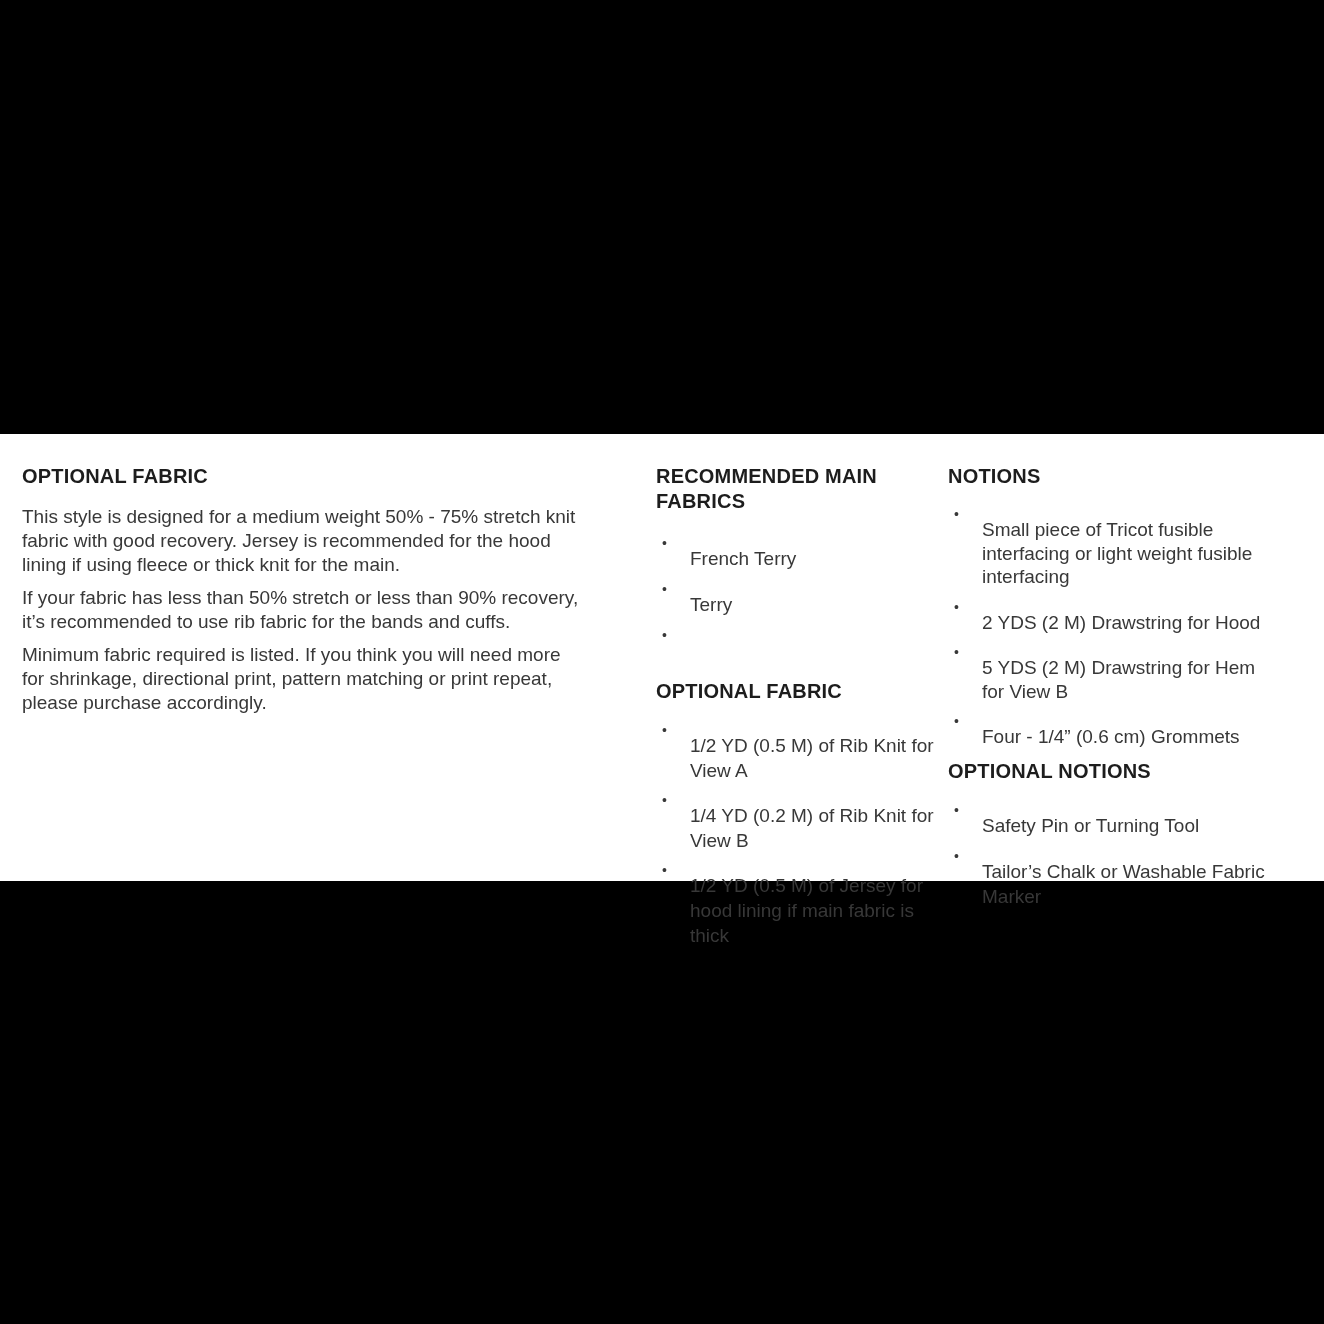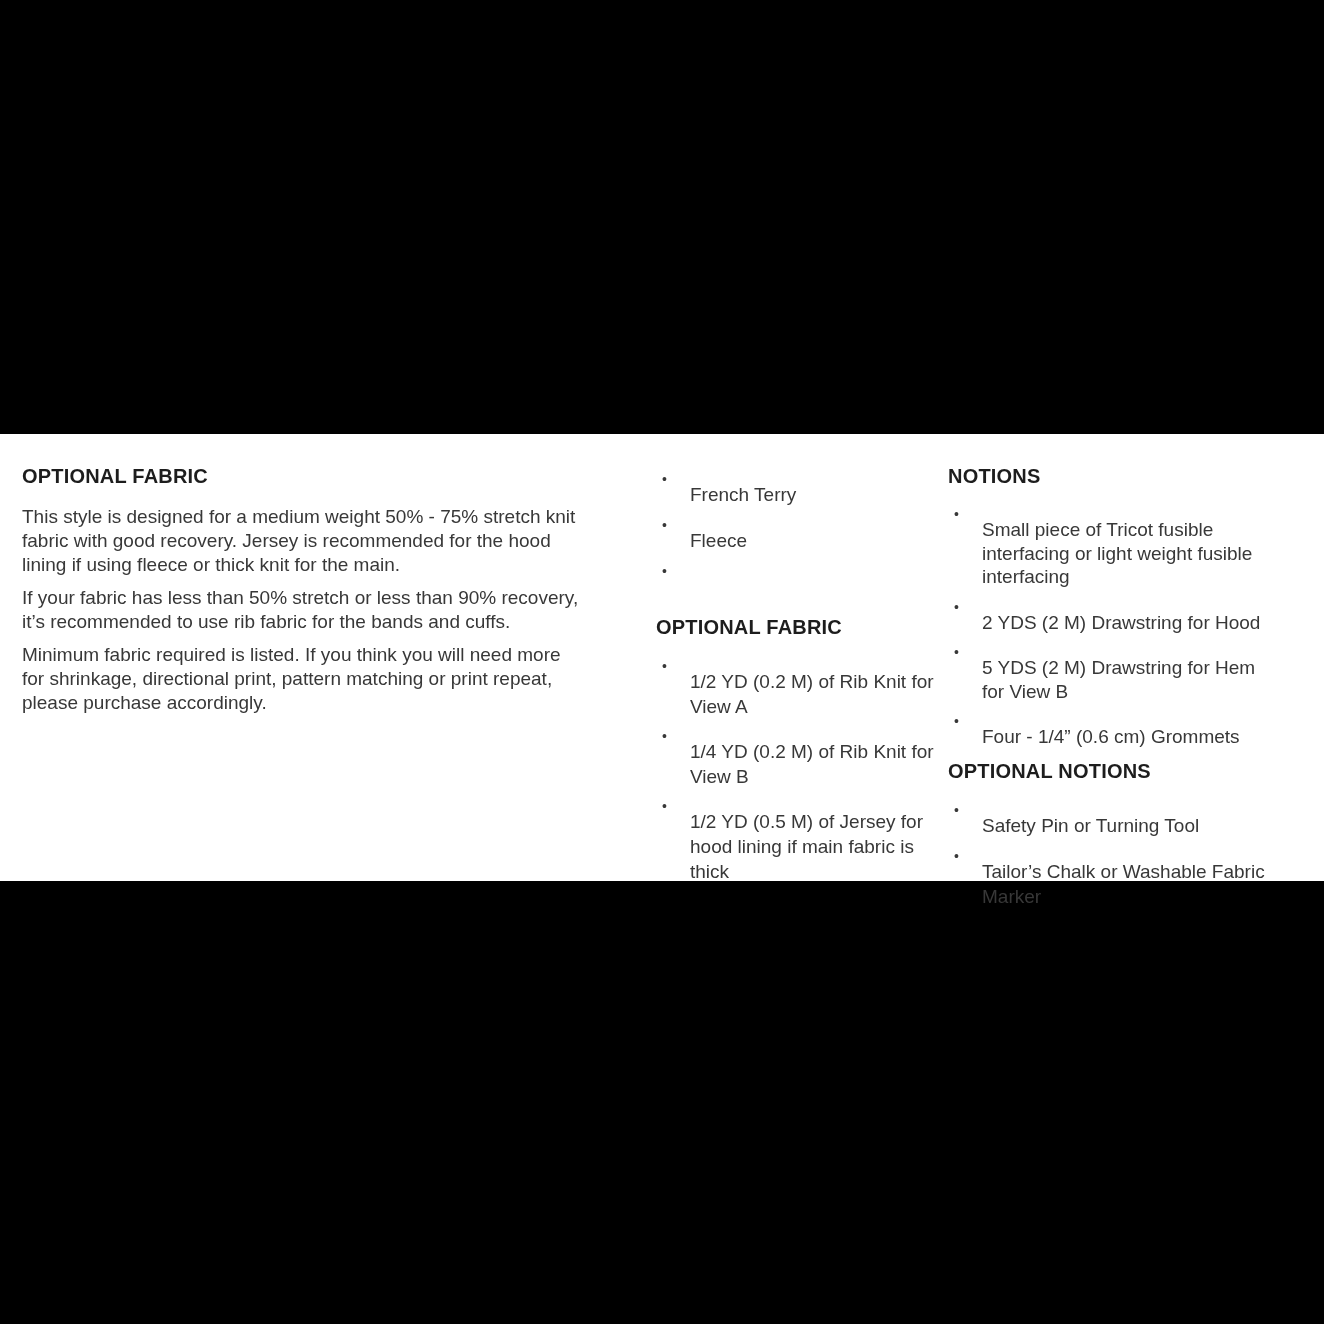--- a/index.html
+++ b/index.html
@@ -82,39 +82,40 @@
 <div class="panel">
 
   <div class="col col-1">
     <h2>OPTIONAL FABRIC</h2>
     <p>This style is designed for a medium weight 50% - 75% stretch knit fabric with good recovery. Jersey is recommended for the hood lining if using fleece or thick knit for the main.</p>
     <p>If your fabric has less than 50% stretch or less than 90% recovery, it’s recommended to use rib fabric for the bands and cuffs.</p>
     <p>Minimum fabric required is listed. If you think you will need more for shrinkage, directional print, pattern matching or print repeat, please purchase accordingly.</p>
   </div>
 
   <div class="col col-2">
+    <h2>RECOMMENDED MAIN FABRICS</h2>
     <ul class="list list-simple">
       <li>
         <span class="bullet">•</span>
         <span class="li-text">French Terry</span>
       </li>
       <li>
         <span class="bullet">•</span>
-        <span class="li-text">Fleece</span>
+        <span class="li-text">Terry</span>
       </li>
       <li>
         <span class="bullet">•</span>
       </li>
     </ul>
 
     <h2 class="h2-later">OPTIONAL FABRIC</h2>
     <ul class="list list-optional">
       <li>
         <span class="bullet">•</span>
-        <span class="li-text">1/2 YD (0.2 M) of Rib Knit for View A</span>
+        <span class="li-text">1/2 YD (0.5 M) of Rib Knit for View A</span>
       </li>
       <li>
         <span class="bullet">•</span>
         <span class="li-text">1/4 YD (0.2 M) of Rib Knit for View B</span>
       </li>
       <li>
         <span class="bullet">•</span>
         <span class="li-text">1/2 YD (0.5 M) of Jersey for hood lining if main fabric is thick</span>
       </li>
     </ul>

